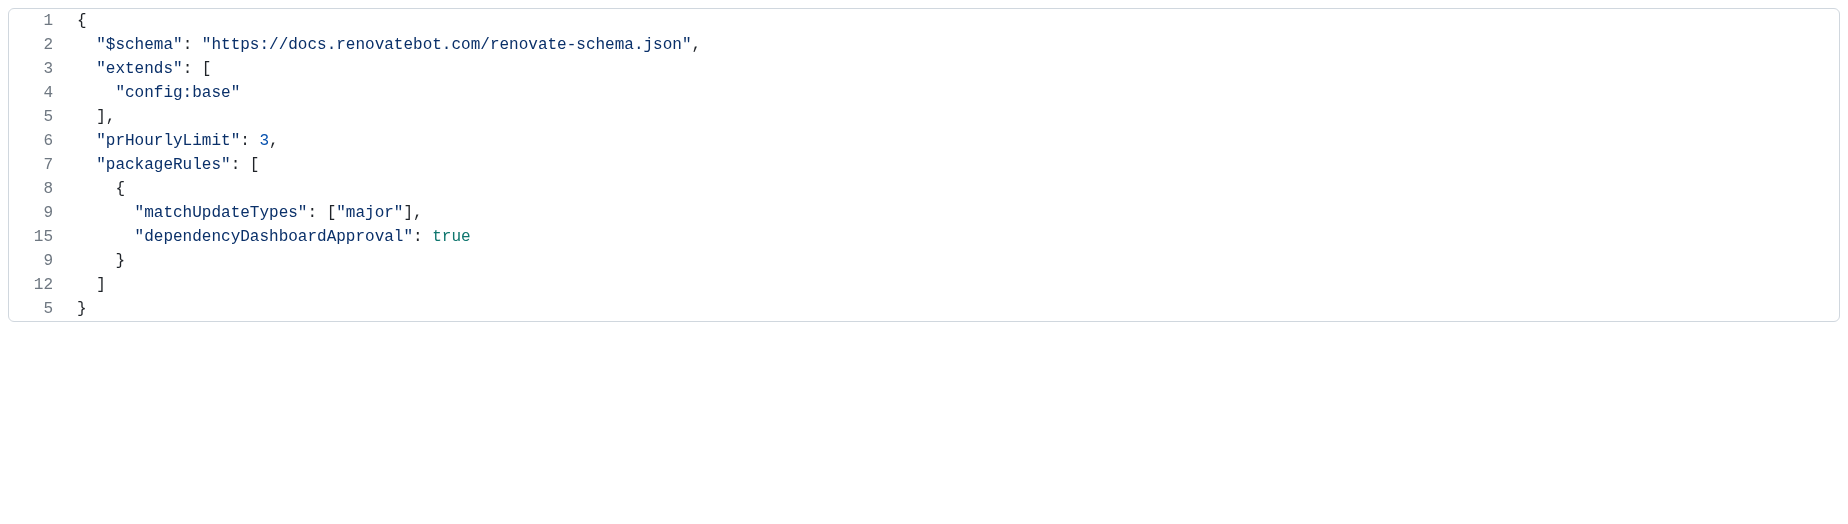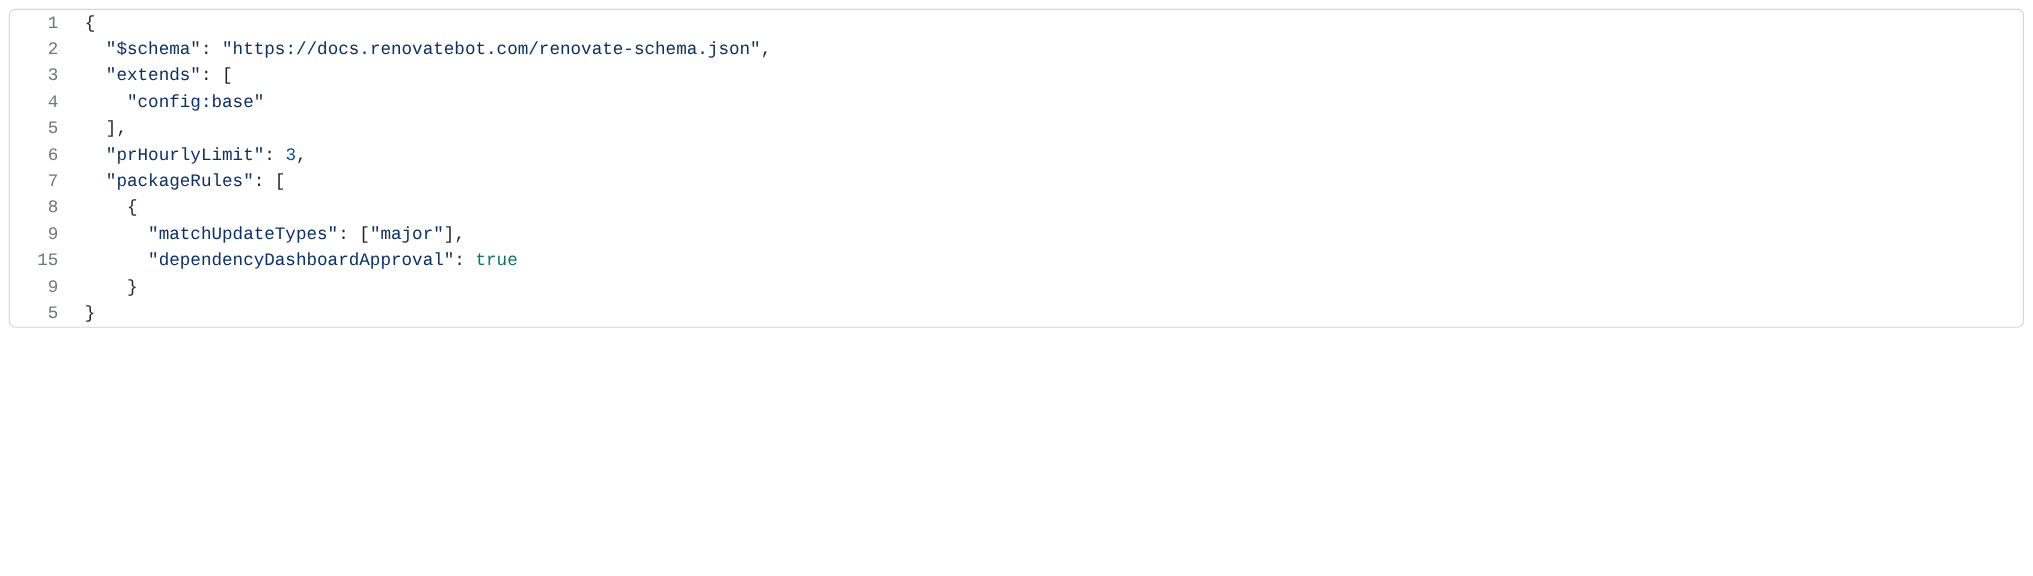--- a/index.html
+++ b/index.html
@@ -87,18 +87,22 @@
         </tr>
         <tr>
           <td class="line-number">15</td>
           <td class="line-content"><span>      </span><span class="tk-key">"dependencyDashboardApproval"</span><span class="tk-punct">: </span><span class="tk-bool">true</span></td>
         </tr>
         <tr>
           <td class="line-number">9</td>
           <td class="line-content"><span class="tk-punct">    }</span></td>
         </tr>
         <tr>
+          <td class="line-number">12</td>
+          <td class="line-content"><span class="tk-punct">  ]</span></td>
+        </tr>
+        <tr>
           <td class="line-number">5</td>
           <td class="line-content"><span class="tk-punct">}</span></td>
         </tr>
       </tbody>
   </table>
 </div>
 
 </body></html>

